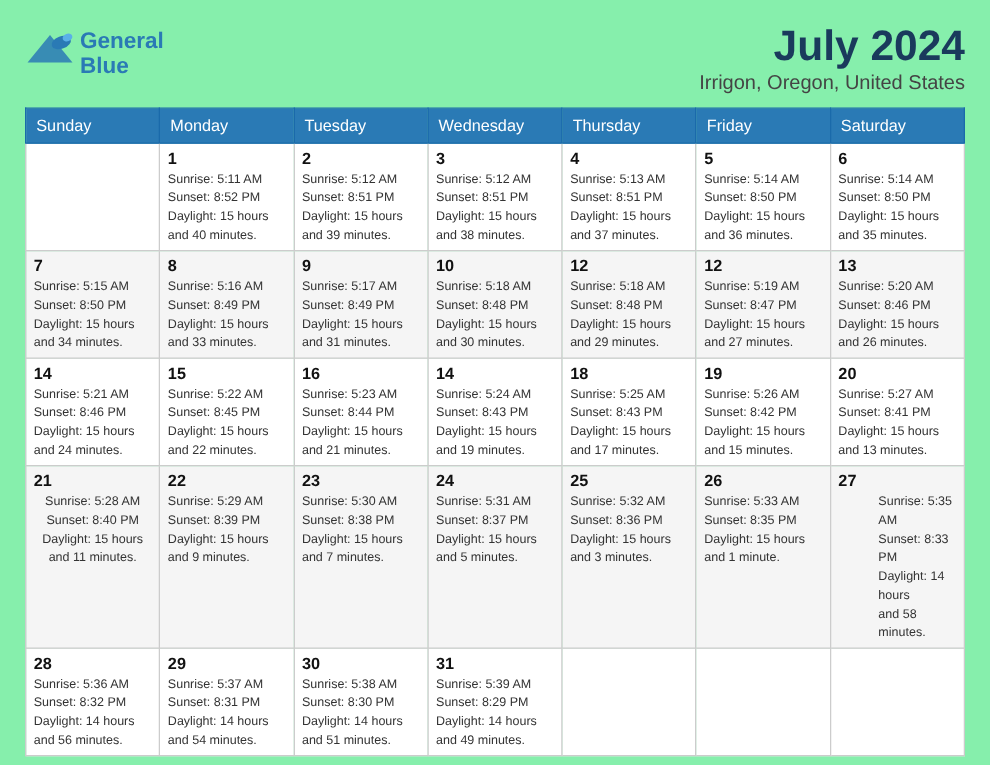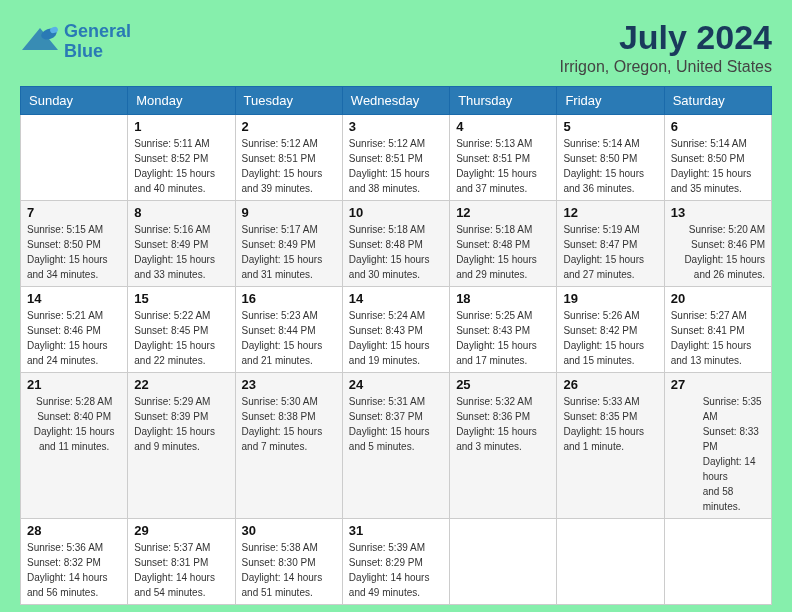--- a/index.html
+++ b/index.html
@@ -212,21 +212,21 @@
           </td>
           <td>
             <span class="day-number">12</span>
             <div class="day-info" style="white-space: pre-line;">Sunrise: 5:19 AM
 Sunset: 8:47 PM
 Daylight: 15 hours
 and 27 minutes.</div>
           </td>
           <td>
             <span class="day-number">13</span>
-            <div class="day-info" style="white-space: pre-line; text-align: right;">Sunrise: 5:20 AM
+            <div class="day-info" style="white-space: pre-line;">Sunrise: 5:20 AM
 Sunset: 8:46 PM
 Daylight: 15 hours
 and 26 minutes.</div>
           </td>
         </tr>
         <tr>
           <td>
             <span class="day-number">14</span>
             <div class="day-info" style="white-space: pre-line;">Sunrise: 5:21 AM
 Sunset: 8:46 PM

